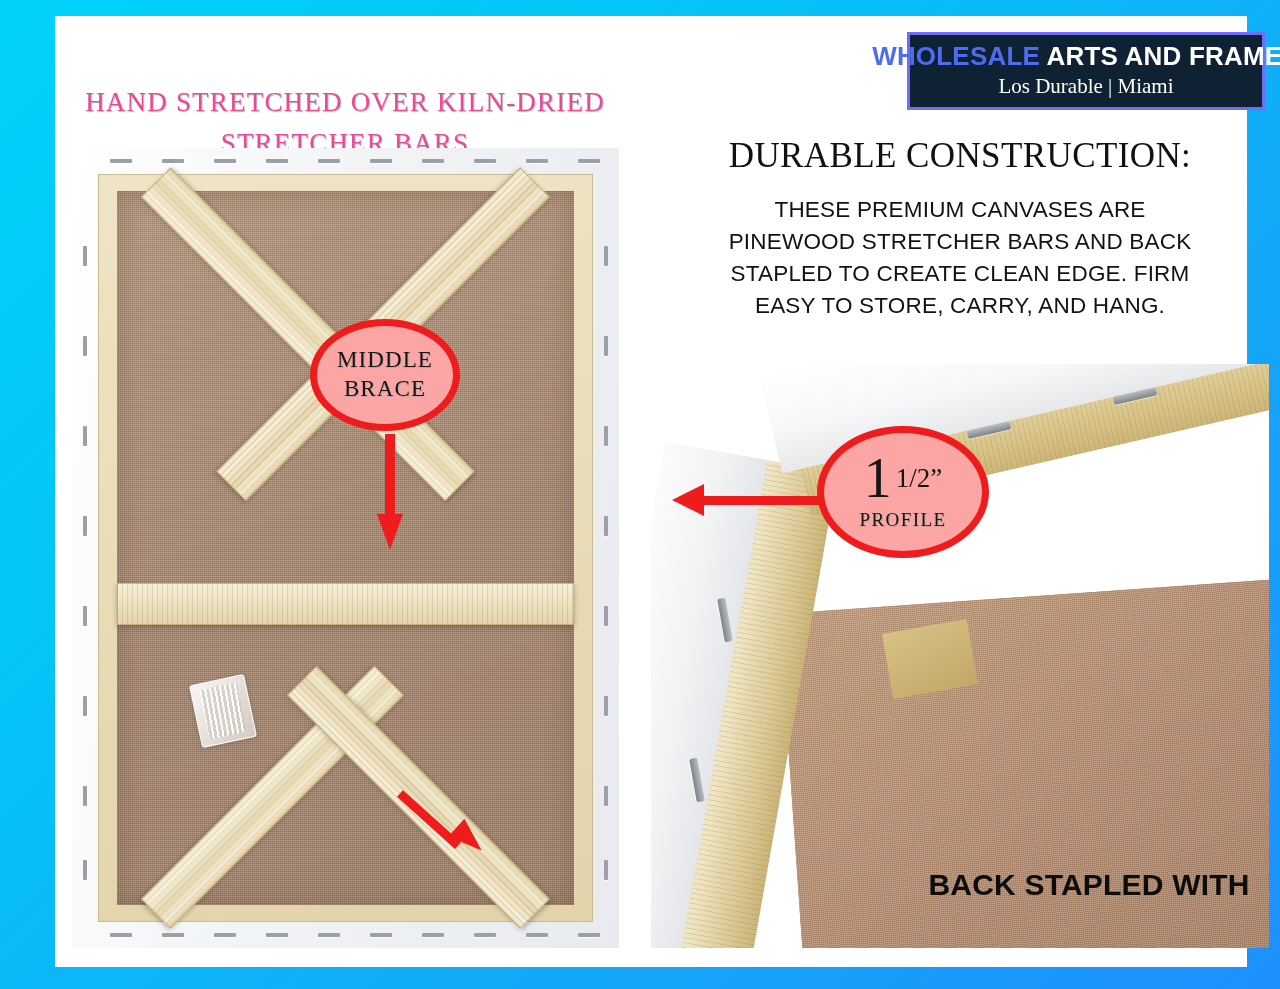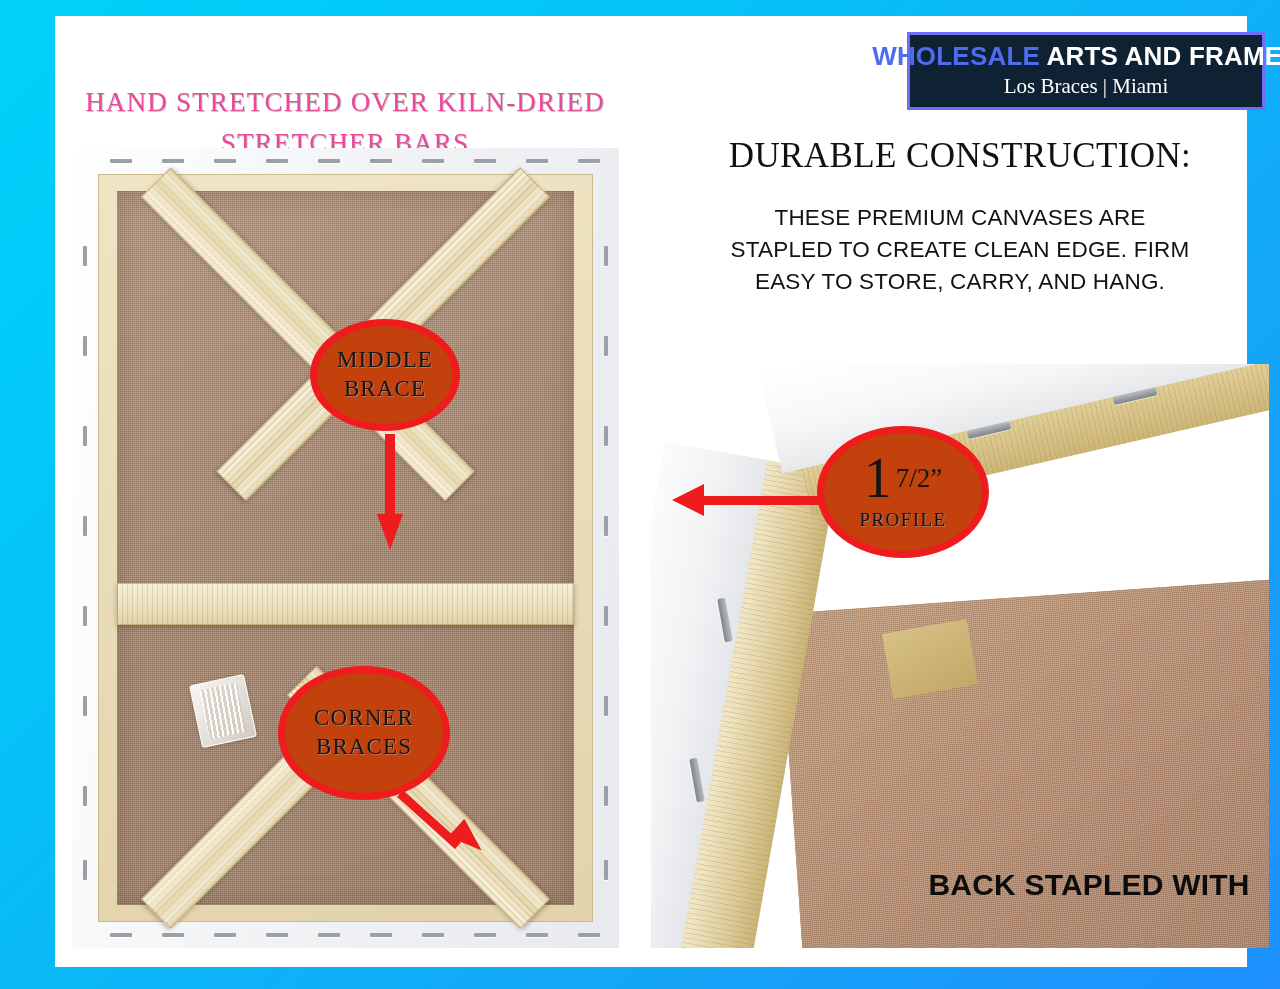--- a/index.html
+++ b/index.html
@@ -34,21 +34,21 @@
     color:#ec4899;line-height:1.5;font-variant:small-caps;text-transform:uppercase;
     text-shadow:1px 1px 0 rgba(150,150,150,.55);
   }
   .right-col{position:absolute;left:596px;top:120px;width:618px;text-align:center;}
   .dc-head{
     font-family:"Liberation Serif",serif;font-size:35px;color:#111;
     letter-spacing:.4px;font-weight:normal;text-transform:uppercase;font-variant:small-caps;
     line-height:1.15;
   }
   .dc-body{
-    margin-top:26px;font-family:"Liberation Sans",sans-serif;
+    margin-top:18px;font-family:"Liberation Sans",sans-serif;
     font-size:22.5px;line-height:1.42;color:#121212;letter-spacing:.2px;
     text-transform:uppercase;
   }
   .dc-body span{display:block;}
 
   
   .canvas-photo{
     position:absolute;left:17px;top:132px;width:547px;height:800px;
   }
   .cv-edge{ 
@@ -140,21 +140,21 @@
     background:linear-gradient(180deg,#b9bec3,#7d848a);
     box-shadow:0 1px 1px rgba(255,255,255,.7);}
   .cp-notch{
     position:absolute;left:236px;top:262px;width:86px;height:66px;
     background:linear-gradient(160deg,#d7c185,#c2a868);
     transform:rotate(-10deg);
   }
 
   
   .badge{
-    position:absolute;border-radius:50%;background:#c2410c;
+    position:absolute;border-radius:50%;background:#fca5a5;
     border:7px solid #ee1c1c;
     display:flex;flex-direction:column;align-items:center;justify-content:center;
     box-sizing:border-box;text-align:center;
     font-family:"Liberation Serif",serif;color:#151515;
   }
   .badge-line{
     font-size:23px;letter-spacing:1.1px;line-height:1.25;
     font-variant:small-caps;text-transform:uppercase;
     text-shadow:1px 1px 0 rgba(160,160,160,.6);
   }
@@ -199,29 +199,30 @@
   .bs-caption span{display:block;}
 </style>
 </head>
 <body>
 
 <div class="frame">
   <div class="page">
 
     <div class="logo">
       <div class="logo-line1"><span class="logo-w">WHOLESALE</span><span class="logo-rest"> ARTS AND FRAMES</span></div>
-      <div class="logo-line2">Los Braces | Miami</div>
+      <div class="logo-line2">Los Durable | Miami</div>
     </div>
 
     <div class="left-title">Hand Stretched Over Kiln-Dried Stretcher Bars</div>
 
     <div class="right-col">
       <div class="dc-head">Durable Construction:</div>
       <div class="dc-body">
         <span>These premium canvases are</span>
+        <span>pinewood stretcher bars and back</span>
         <span>stapled to create clean edge. firm</span>
         <span>easy to store, carry, and hang.</span>
       </div>
     </div>
 
     <div class="canvas-photo">
       <div class="cv-edge"></div>
 
       <div class="staple h" style="left:38px;top:11px;"></div>
       <div class="staple h" style="left:90px;top:11px;"></div>
@@ -317,27 +318,23 @@
     <div class="arrow arrow-profile">
       <div class="ar-line"></div>
         <div class="ar-head"></div>
     </div>
 
     <div class="badge badge-middle">
       <div class="badge-line">Middle</div>
       <div class="badge-line">Brace</div>
     </div>
 
-    <div class="badge badge-corner">
-      <div class="badge-line">Corner</div>
-      <div class="badge-line">Braces</div>
-    </div>
 
     <div class="badge badge-profile">
       <div class="pf-top">
         <span class="pf-num">1</span>
-        <span class="pf-frac">7/2”</span>
+        <span class="pf-frac">1/2”</span>
       </div>
       <div class="pf-label">Profile</div>
     </div>
 
   </div>
 </div>
 
 </body></html>

